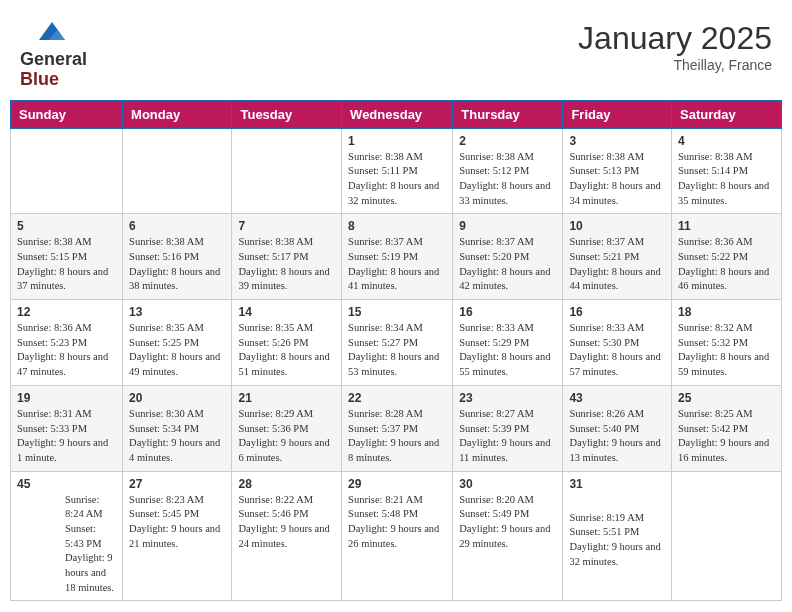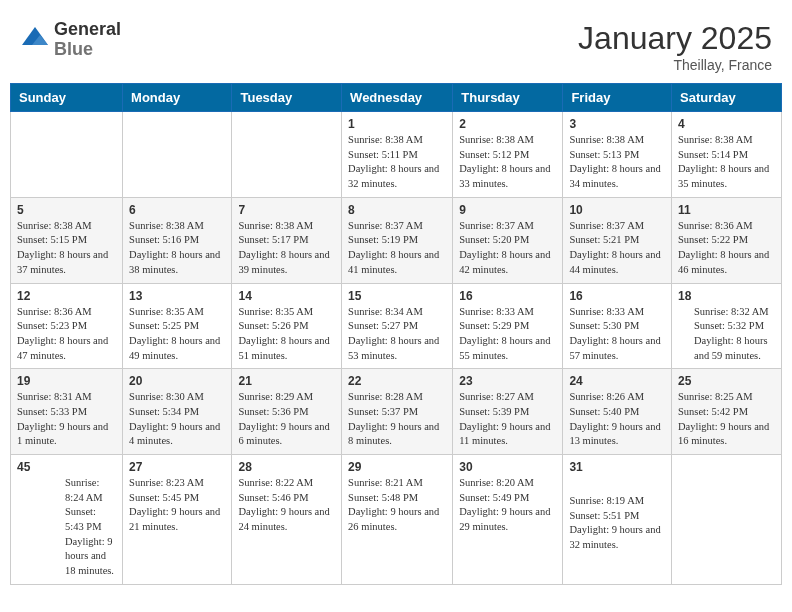--- a/index.html
+++ b/index.html
@@ -12,35 +12,36 @@
     }
     .header {
       display: flex;
       justify-content: space-between;
       align-items: flex-start;
       padding: 10px 10px 5px 10px;
     }
     .logo {
       display: flex;
       align-items: center;
+      flex-direction: column;
     }
     .logo-text {
       display: flex;
       flex-direction: column;
       line-height: 1.1;
     }
     .logo-general {
       font-size: 18px;
       font-weight: bold;
       color: #333;
     }
     .logo-blue {
       font-size: 18px;
       font-weight: bold;
-      color: #737373;
+      color: #7f1d1d;
     }
     .logo-icon {
       width: 30px;
       height: 30px;
       margin-right: 4px;
     }
     .title-section {
       text-align: right;
     }
     .month-year {
@@ -51,21 +52,21 @@
     .location {
       font-size: 14px;
       color: #555;
     }
     .calendar {
       width: 100%;
       border-collapse: collapse;
       margin-top: 5px;
     }
     .calendar th {
-      background-color: #0369a1;
+      background-color: #be185d;
       color: #fff;
       text-align: left;
       padding: 6px 8px;
       font-size: 13px;
       font-weight: bold;
       border: 1px solid #1a6bb5;
     }
     .calendar td {
       vertical-align: top;
       border: 1px solid #ccc;
@@ -233,21 +234,21 @@
 Daylight: 8 hours and 55 minutes.</div>
         </td>
         <td>
           <span class="day-number">16</span>
           <div class="day-info" style="white-space: pre-line;">Sunrise: 8:33 AM
 Sunset: 5:30 PM
 Daylight: 8 hours and 57 minutes.</div>
         </td>
         <td>
           <span class="day-number">18</span>
-          <div class="day-info" style="white-space: pre-line; margin-left: 16px;">Sunrise: 8:32 AM
+          <div class="day-info" style="white-space: pre-line;">Sunrise: 8:32 AM
 Sunset: 5:32 PM
 Daylight: 8 hours and 59 minutes.</div>
         </td>
       </tr>
       <tr>
         <td>
           <span class="day-number">19</span>
           <div class="day-info" style="white-space: pre-line;">Sunrise: 8:31 AM
 Sunset: 5:33 PM
 Daylight: 9 hours and 1 minute.</div>
@@ -270,21 +271,21 @@
 Sunset: 5:37 PM
 Daylight: 9 hours and 8 minutes.</div>
         </td>
         <td>
           <span class="day-number">23</span>
           <div class="day-info" style="white-space: pre-line;">Sunrise: 8:27 AM
 Sunset: 5:39 PM
 Daylight: 9 hours and 11 minutes.</div>
         </td>
         <td>
-          <span class="day-number">24</span>
+          <span class="day-number">43</span>
           <div class="day-info" style="white-space: pre-line;">Sunrise: 8:26 AM
 Sunset: 5:40 PM
 Daylight: 9 hours and 13 minutes.</div>
         </td>
         <td>
           <span class="day-number">25</span>
           <div class="day-info" style="white-space: pre-line;">Sunrise: 8:25 AM
 Sunset: 5:42 PM
 Daylight: 9 hours and 16 minutes.</div>
         </td>

